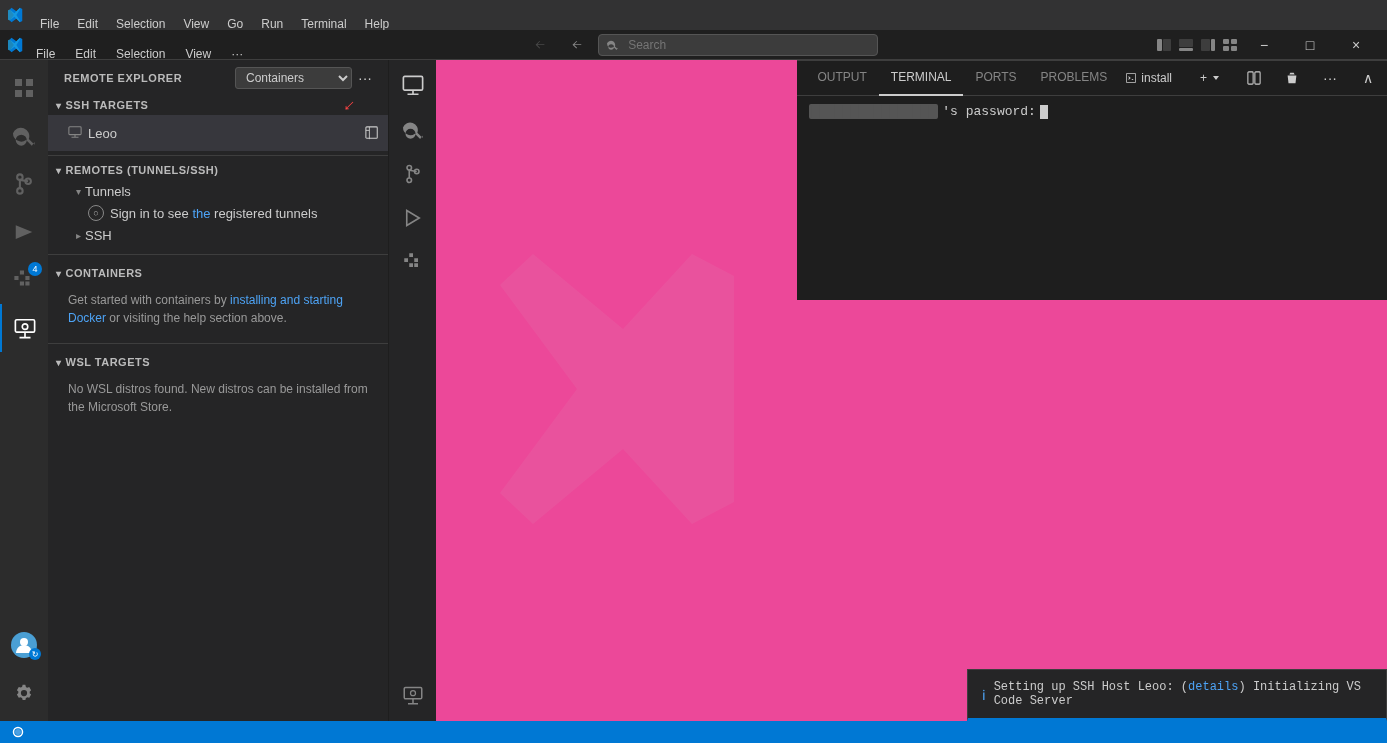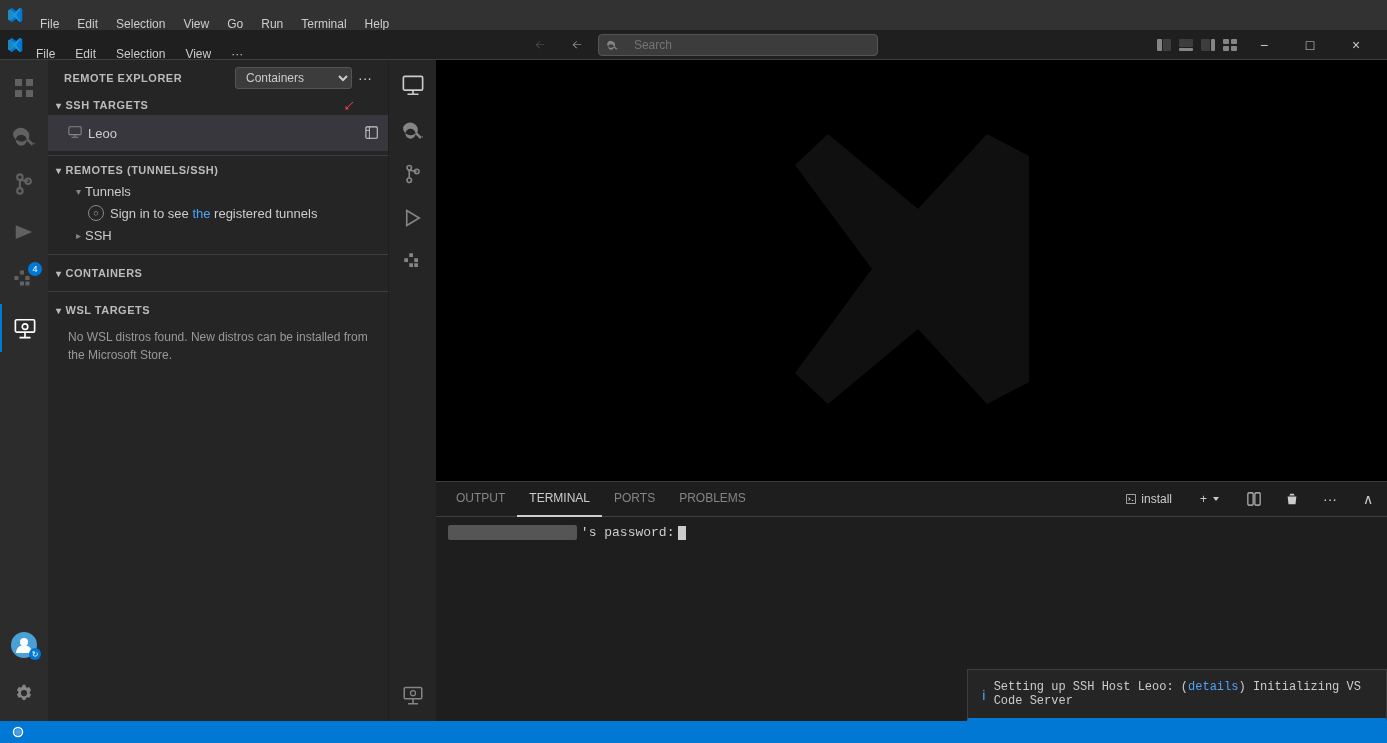--- a/index.html
+++ b/index.html
@@ -56,21 +56,21 @@
     .nav-btn.disabled { opacity: 0.4; cursor: default; }
     .search-bar {
       background: #3c3c3c;
       border: 1px solid #555;
       border-radius: 4px;
       width: 280px;
       height: 22px;
       display: flex;
       align-items: center;
       padding: 0 8px;
-      gap: 16px;
+      gap: 10px;
       color: #858585;
     }
     .search-bar input {
       background: transparent;
       border: none;
       outline: none;
       color: #cccccc;
       font-size: 12px;
       width: 100%;
     }
@@ -369,23 +369,23 @@
       justify-content: center;
       cursor: pointer;
       color: #858585;
       border-radius: 4px;
     }
     .remote-icon.active { color: #cccccc; }
 
     
     .editor-area {
       flex: 1;
-      background: #000000;
-      display: flex;
-      flex-direction: column;
+      background: #ec4899;
+      display: flex;
+      flex-direction: row;
       overflow: hidden;
     }
     .editor-content {
       flex: 1;
       display: flex;
       align-items: center;
       justify-content: center;
       position: relative;
     }
     .vscode-watermark {
@@ -754,20 +754,25 @@
       <div class="sub-tree-item">
         <span class="sub-item-chevron">▸</span>
         <span class="sub-item-label">SSH</span>
       </div>
 
       <div class="separator-line" style="margin: 8px 0;"></div>
 
       <div class="section-header">
         <span class="section-chevron">▾</span>
         <span>CONTAINERS</span>
+      </div>
+      <div class="containers-section-body">
+        <p class="containers-text">
+          Get started with containers by <span>installing and starting Docker</span> or visiting the help section above.
+        </p>
       </div>
 
       <div class="separator-line" style="margin: 8px 0;"></div>
 
       <div class="section-header">
         <span class="section-chevron">▾</span>
         <span>WSL TARGETS</span>
       </div>
       <div class="wsl-section-body">
         <p class="wsl-text">No WSL distros found. New distros can be installed from the Microsoft Store.</p>

